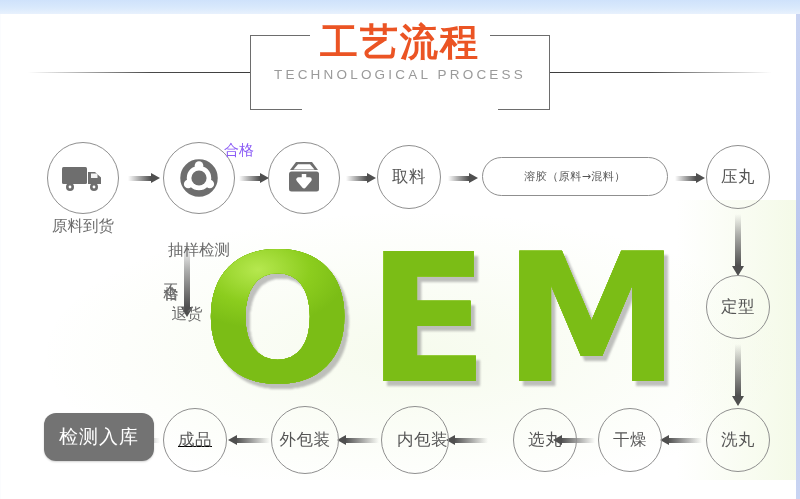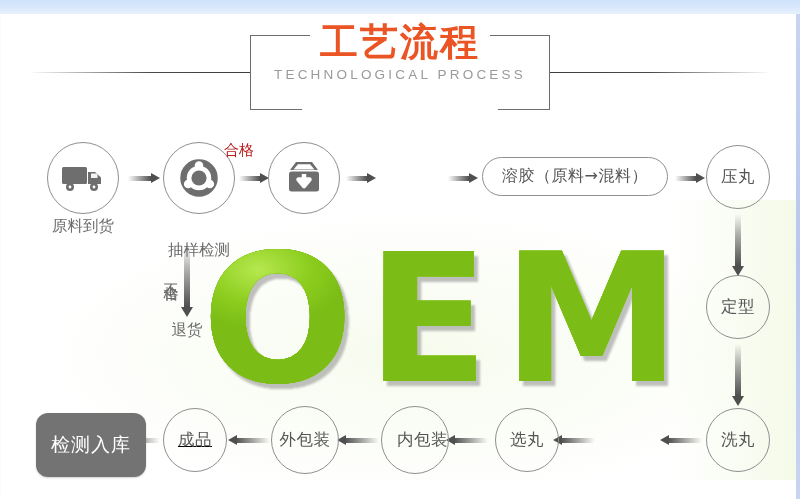--- a/index.html
+++ b/index.html
@@ -71,21 +71,21 @@
   
   .node{position:absolute;border:1.3px solid #8f8f8f;border-radius:50%;
     background:transparent;box-sizing:border-box;
     display:flex;align-items:center;justify-content:center;}
   .node-txt{font-size:16.5px;color:#555;letter-spacing:.5px;white-space:nowrap;
     font-family:"DejaVu Sans","Liberation Sans",sans-serif;}
   .caption{position:absolute;text-align:center;font-size:15.5px;color:#6b6b6b;
     white-space:nowrap;font-family:Liberation Serif, serif;}
   .pill{position:absolute;border:1.3px solid #8f8f8f;border-radius:20px;
     box-sizing:border-box;display:flex;align-items:center;justify-content:center;}
-  .pill .node-txt{font-size:16px;text-align:center;}
+  .pill .node-txt{font-size:11px;text-align:center;}
   .darkbox{position:absolute;background:#737373;border-radius:12px;
     display:flex;align-items:center;justify-content:center;
     box-shadow:0 1px 2px rgba(0,0,0,.18);}
   .darkbox span{color:#fff;font-size:19px;letter-spacing:1px;white-space:nowrap;
     font-family:"DejaVu Sans","Liberation Sans",sans-serif;}
 
   
   .ar{position:absolute;height:10px;}
   .ar .shaft{position:absolute;left:0;top:3px;height:5px;
     background:linear-gradient(90deg,rgba(120,120,120,0) 0%,rgba(110,110,110,.55) 45%,#4f4f4f 100%);}
@@ -100,21 +100,21 @@
     border-top:5px solid transparent;border-bottom:5px solid transparent;
     border-right:9px solid #4f4f4f;}
   
   .ad{position:absolute;width:12px;}
   .ad .shaft{position:absolute;left:3px;top:0;width:6px;
     background:linear-gradient(180deg,rgba(120,120,120,0) 0%,rgba(110,110,110,.55) 40%,#4f4f4f 100%);}
   .ad .head{position:absolute;left:0;width:0;height:0;
     border-left:6px solid transparent;border-right:6px solid transparent;
     border-top:10px solid #4f4f4f;}
 
-  .edge-lbl{position:absolute;font-size:15px;color:#b91c1c;white-space:nowrap;
+  .edge-lbl{position:absolute;font-size:15px;color:#8b5cf6;white-space:nowrap;
     font-family:"DejaVu Sans","Liberation Sans",sans-serif;}
   .vert-lbl{position:absolute;font-size:15px;color:#6b6b6b;white-space:nowrap;
     font-family:"DejaVu Sans","Liberation Sans",sans-serif;
     writing-mode:vertical-rl;text-orientation:upright;letter-spacing:1px;}
 
   .ico{display:block;}
 </style>
 </head>
 <body>
 
@@ -186,20 +186,23 @@
       <rect x="5" y="12.5" width="30" height="20" rx="2.5" fill="#6e6e6e"></rect>
       <path d="M20 15 l0 9 M20 27 l-5.5 -6.5 h11 z" fill="#ffffff" stroke="#ffffff" stroke-width="4.5" stroke-linejoin="round"></path>
     </svg>
   </div>
 
   <div class="ar" style="left:346px;top:173px;width:30px;">
     <div class="shaft" style="width:21px;"></div>
       <div class="head" style="left:21px;"></div>
   </div>
 
+  <div class="node" style="left:377px;top:145px;width:64px;height:64px;">
+    <span class="node-txt">取料</span>
+  </div>
 
   <div class="ar" style="left:448px;top:173px;width:30px;">
     <div class="shaft" style="width:21px;"></div>
       <div class="head" style="left:21px;"></div>
   </div>
 
   <div class="pill" style="left:482px;top:157px;width:186px;height:39px;">
     <span class="node-txt">溶胶（原料→混料）</span>
   </div>
 
@@ -210,21 +213,21 @@
 
   <div class="node" style="left:706px;top:145px;width:64px;height:64px;">
     <span class="node-txt">压丸</span>
   </div>
 
   <div class="vert-lbl" style="left:161px;top:272px;">不合格</div>
   <div class="ad" style="left:181px;top:245px;height:72px;">
     <div class="shaft" style="height:62px;"></div>
       <div class="head" style="top:62px;"></div>
   </div>
-  <div class="caption" style="left:147px;top:320px;width:80px;">退货</div>
+  <div class="caption" style="left:147px;top:304px;width:80px;">退货</div>
 
   <div class="ad" style="left:732px;top:214px;height:62px;">
     <div class="shaft" style="height:52px;"></div>
       <div class="head" style="top:52px;"></div>
   </div>
   <div class="node" style="left:706px;top:275px;width:64px;height:64px;">
     <span class="node-txt">定型</span>
   </div>
 
   <div class="ad" style="left:732px;top:344px;height:62px;">
@@ -233,27 +236,30 @@
   </div>
   <div class="node" style="left:706px;top:408px;width:64px;height:64px;">
     <span class="node-txt">洗丸</span>
   </div>
 
   <div class="al" style="left:660px;top:435px;width:42px;">
     <div class="shaft" style="left:8px;width:34px;"></div>
       <div class="head"></div>
   </div>
 
+  <div class="node" style="left:598px;top:408px;width:64px;height:64px;">
+    <span class="node-txt">干燥</span>
+  </div>
 
   <div class="al" style="left:553px;top:435px;width:42px;">
     <div class="shaft" style="left:8px;width:34px;"></div>
       <div class="head"></div>
   </div>
 
-  <div class="node" style="left:495px;top:408px;width:64px;height:64px;">
+  <div class="node" style="left:513px;top:408px;width:64px;height:64px;">
     <span class="node-txt">选丸</span>
   </div>
 
   <div class="al" style="left:446px;top:435px;width:42px;">
     <div class="shaft" style="left:8px;width:34px;"></div>
       <div class="head"></div>
   </div>
 
   <div class="node" style="left:381px;top:406px;width:68px;height:68px;justify-content:flex-end;">
     <span class="node-txt">内包装</span>
@@ -275,17 +281,17 @@
 
   <div class="node" style="left:163px;top:408px;width:64px;height:64px;text-decoration:underline;">
     <span class="node-txt">成品</span>
   </div>
 
   <div class="al" style="left:116px;top:435px;width:44px;">
     <div class="shaft" style="left:8px;width:36px;"></div>
       <div class="head"></div>
   </div>
 
-  <div class="darkbox" style="left:36px;top:413px;width:110px;height:64px;">
+  <div class="darkbox" style="left:44px;top:413px;width:110px;height:48px;">
     <span>检测入库</span>
   </div>
 
 </div>
 
 </body></html>

